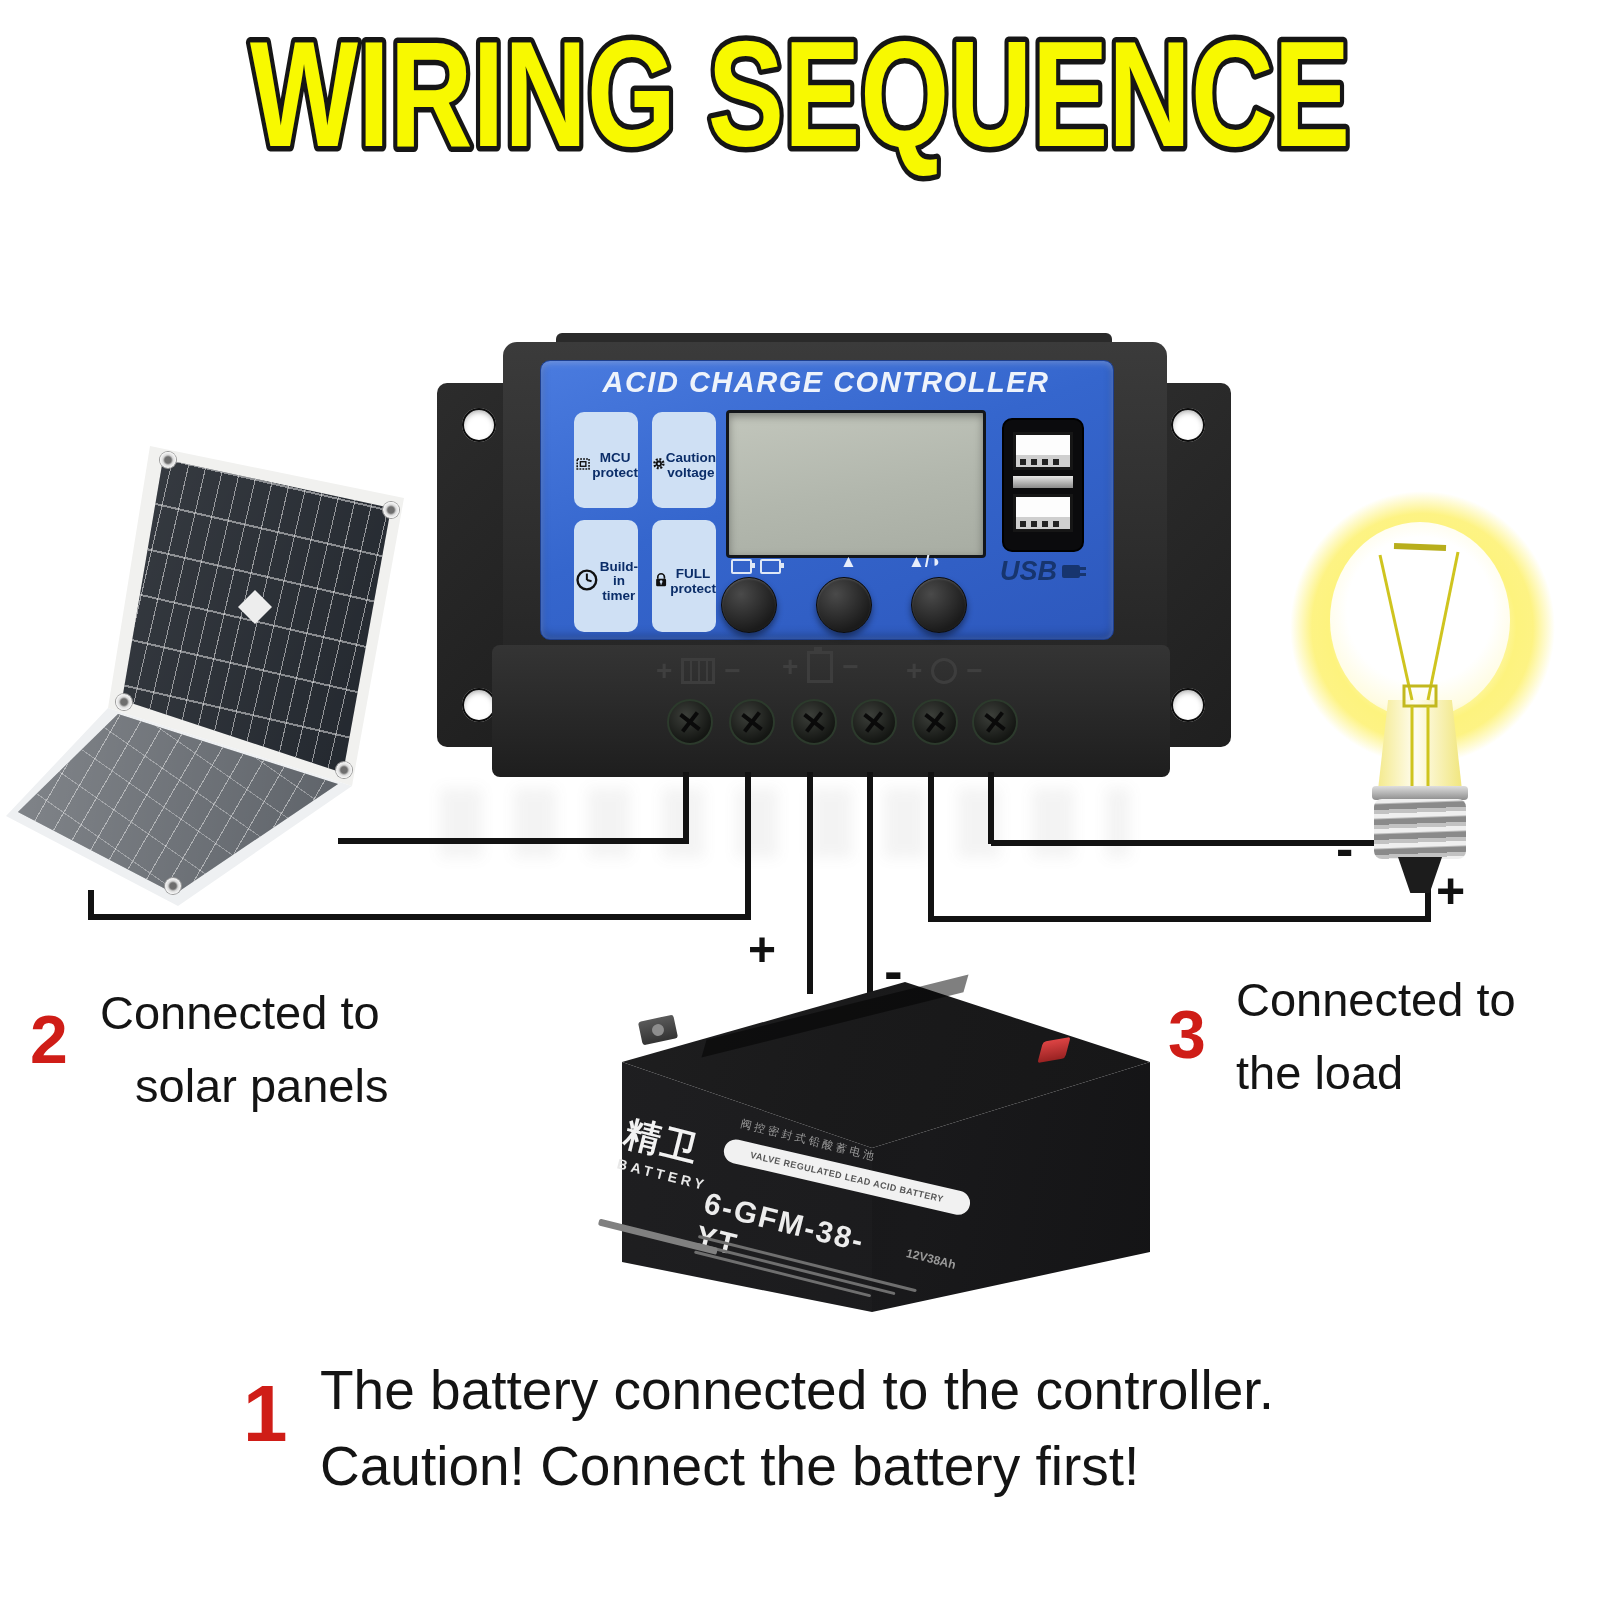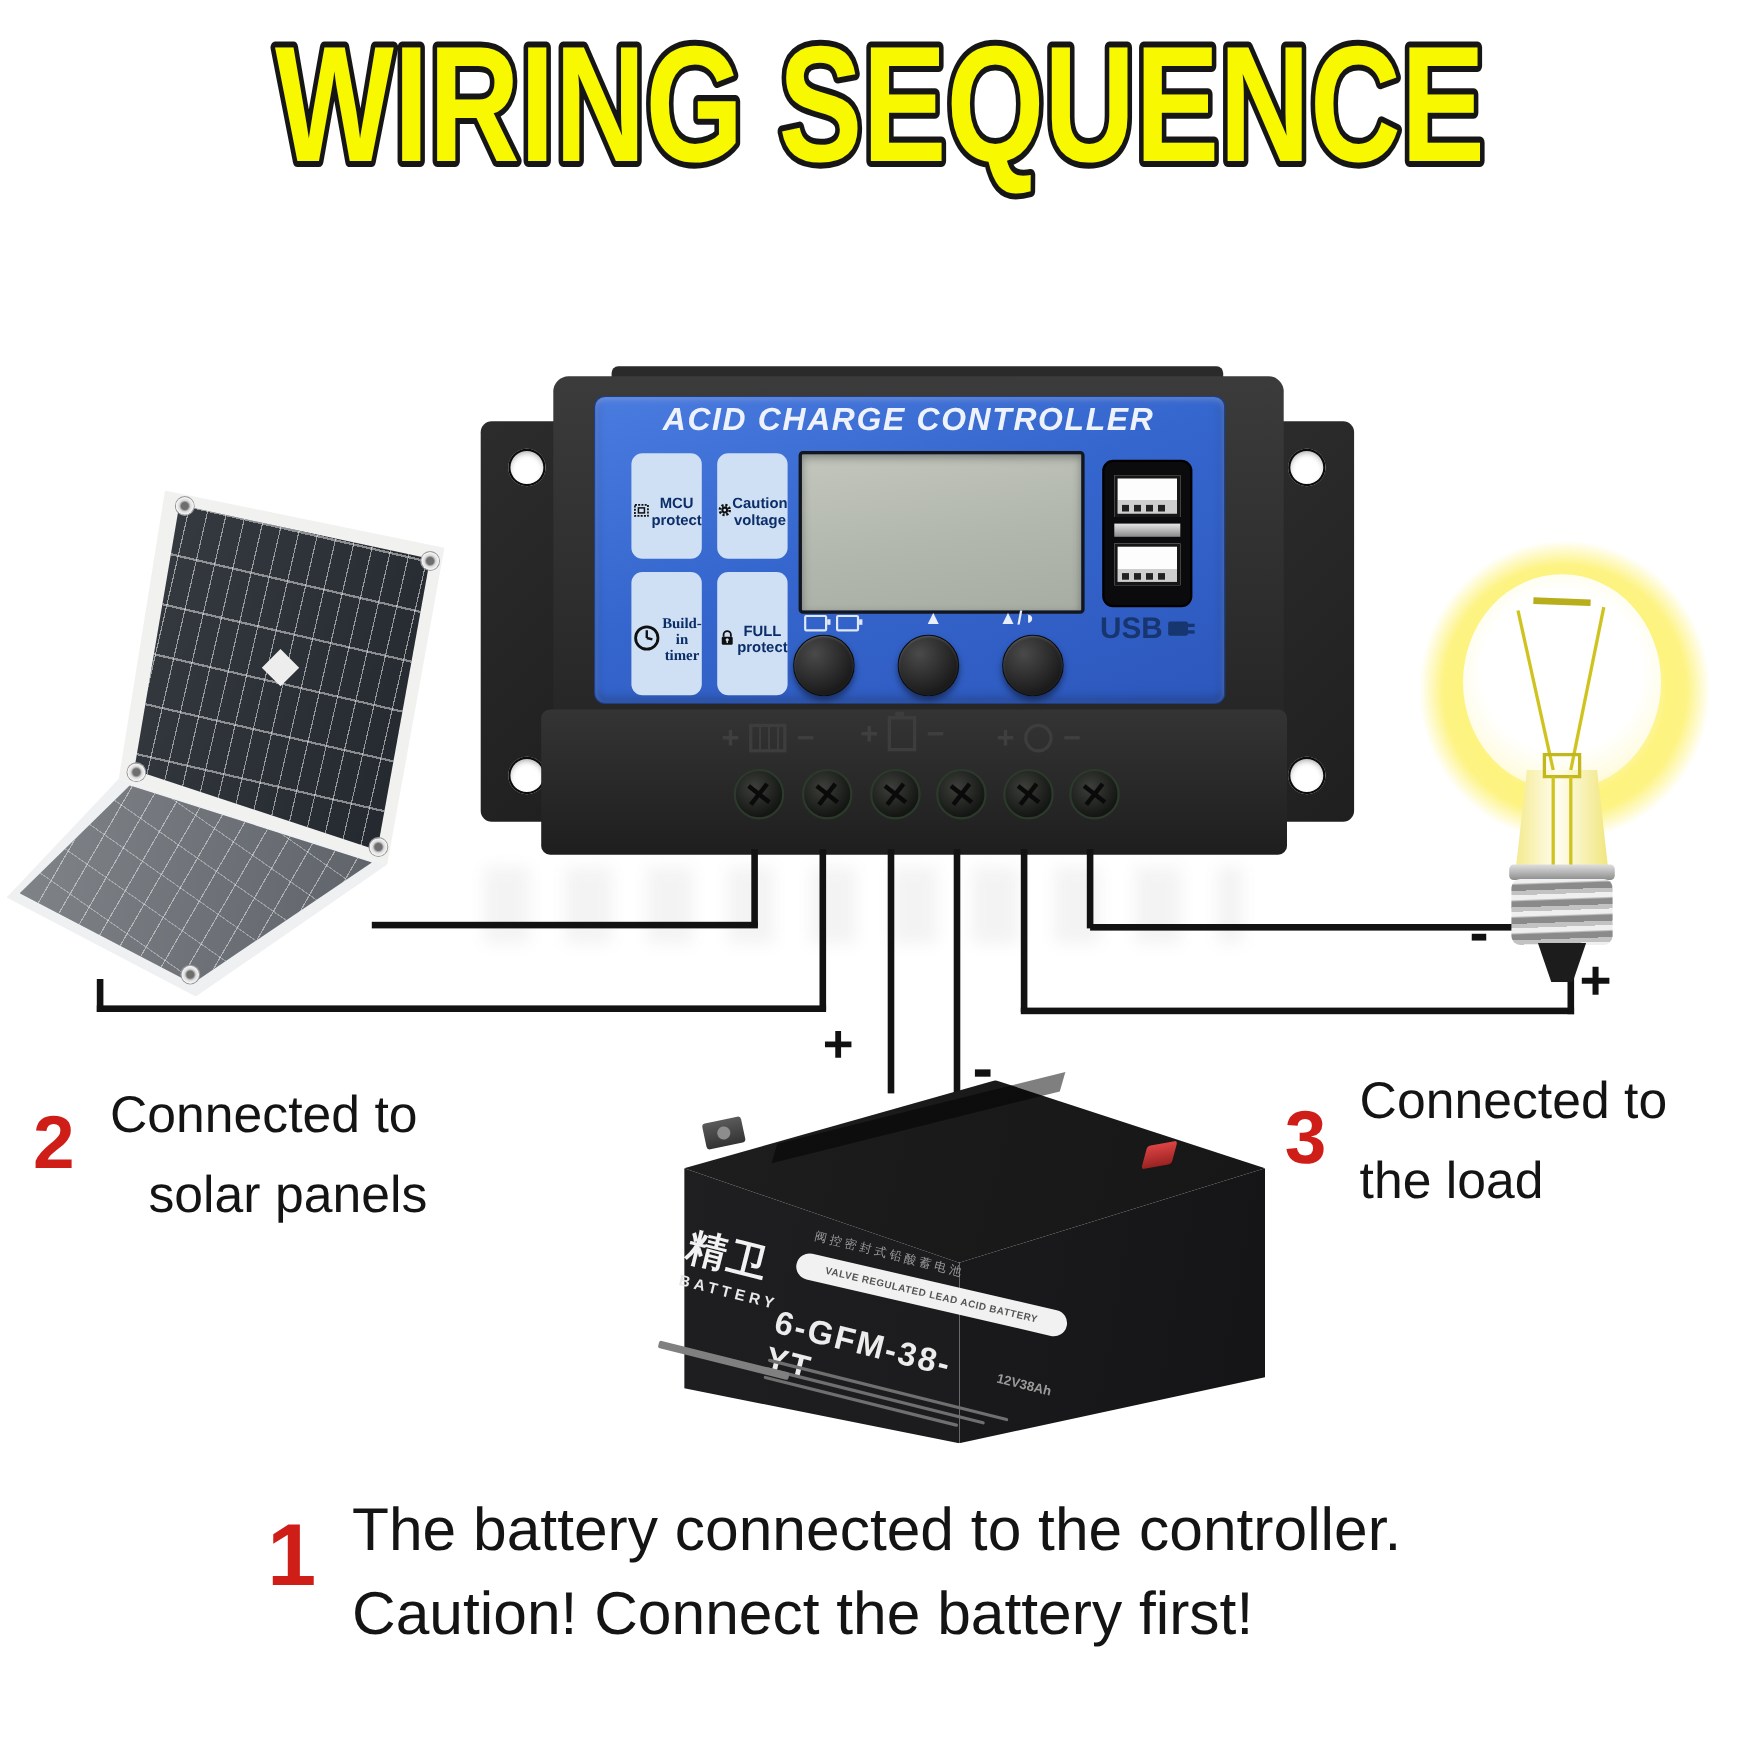--- a/index.html
+++ b/index.html
@@ -37,40 +37,40 @@
   #ctl-body{left:503px;top:342px;width:664px;height:312px;background:linear-gradient(180deg,#3b3b3b,#262626);border-radius:14px 14px 6px 6px;}
   #ctl-lower{left:492px;top:645px;width:678px;height:132px;background:linear-gradient(180deg,#343434,#1e1e1e);border-radius:8px;}
   #ctl-face{left:540px;top:360px;width:572px;height:278px;border-radius:10px;border:1px solid #1d3f8f;
     background:linear-gradient(160deg,#4a7bdf 0%,#3566cd 45%,#2d58bd 100%);
     box-shadow:inset 0 2px 6px rgba(255,255,255,.25), inset 0 -4px 10px rgba(0,0,0,.25);}
   #ctl-title{left:540px;top:366px;width:572px;text-align:center;color:#eef3fb;font-size:29px;font-weight:bold;font-style:italic;letter-spacing:1.5px;}
   .badge{background:#cfe0f4;border-radius:10px;display:flex;flex-direction:row;align-items:center;padding-top:7px;box-sizing:border-box;}
   .badge .lbl{font-size:13.5px;font-weight:bold;color:#0b2d68;text-align:center;line-height:1.07;margin-top:4px;}
   #badge-1{left:574px;top:412px;width:64px;height:96px;}
   #badge-2{left:652px;top:412px;width:64px;height:96px;}
-  #badge-3{left:574px;top:520px;width:64px;height:112px;font-family:Liberation Serif, serif;}
+  #badge-3{left:574px;top:520px;width:64px;height:112px;}
   #badge-4{left:652px;top:520px;width:64px;height:112px;}
   #lcd{left:726px;top:410px;width:254px;height:142px;border:3px solid #13161b;border-radius:4px;
     background:linear-gradient(170deg,#c2c6bc 0%,#b2b7ad 55%,#a8ada3 100%);
     box-shadow:inset 0 3px 8px rgba(0,0,0,.35);}
   .sym{color:#e8eefb;font-size:17px;font-weight:bold;}
   .sym-batt{width:17px;height:11px;border:2px solid #dfe8f6;border-radius:2px;display:inline-block;position:relative;}
   .sym-batt::after{content:"";position:absolute;right:-5px;top:2px;width:3px;height:5px;background:#dfe8f6;}
   .btn{width:54px;height:54px;border-radius:50%;border:1px solid #0b0b0b;
     background:radial-gradient(circle at 35% 30%,#4a4a4a,#1b1b1b 72%);
     box-shadow:0 4px 6px rgba(0,0,0,.45), inset 0 1px 2px rgba(255,255,255,.18);}
   #usb-block{left:1002px;top:418px;width:78px;height:130px;background:#0b0b0d;border:2px solid #000;border-radius:10px;}
   .usb-port{position:absolute;left:9px;width:54px;height:32px;border:3px solid #161616;
     background:linear-gradient(180deg,#fdfdfd 0 62%,#cfcfcf 62% 100%),#fff;
     background-blend-mode:normal;}
   .usb-port::after{content:"";position:absolute;left:4px;bottom:2px;width:40px;height:6px;
     background:repeating-linear-gradient(90deg,#222 0 6px,transparent 6px 11px);}
   #usb-divider{position:absolute;left:9px;top:56px;width:60px;height:12px;background:linear-gradient(180deg,#e6e6e6,#8a8a8a);}
   #usb-label{left:1000px;top:556px;width:86px;display:flex;align-items:center;gap:5px;}
-  #usb-text{color:#17356e;font-size:27px;font-weight:bold;letter-spacing:0;}
+  #usb-text{color:#17356e;font-size:27px;font-weight:bold;font-style:italic;letter-spacing:0;}
   .plug{width:18px;height:13px;background:#17356e;border-radius:2px;position:relative;}
   .plug::after{content:"";position:absolute;right:-6px;top:2px;width:6px;height:3px;background:#17356e;box-shadow:0 6px 0 #17356e;}
 
   .emboss{display:flex;align-items:center;gap:9px;color:#3f3f3f;font-size:28px;font-weight:bold;}
   .em-ic{border:3px solid #3f3f3f;opacity:.9;}
   .em-panel{width:28px;height:20px;background:repeating-linear-gradient(90deg,transparent 0 6px,#3f3f3f 6px 8px);}
   .em-batt{width:20px;height:26px;position:relative;}
   .em-batt::before{content:"";position:absolute;top:-7px;left:4px;width:8px;height:4px;background:#3f3f3f;}
   .em-bulb{width:20px;height:20px;border-radius:50%;}
   .screw{width:42px;height:42px;border-radius:50%;border:2px solid #2c3a2c;

